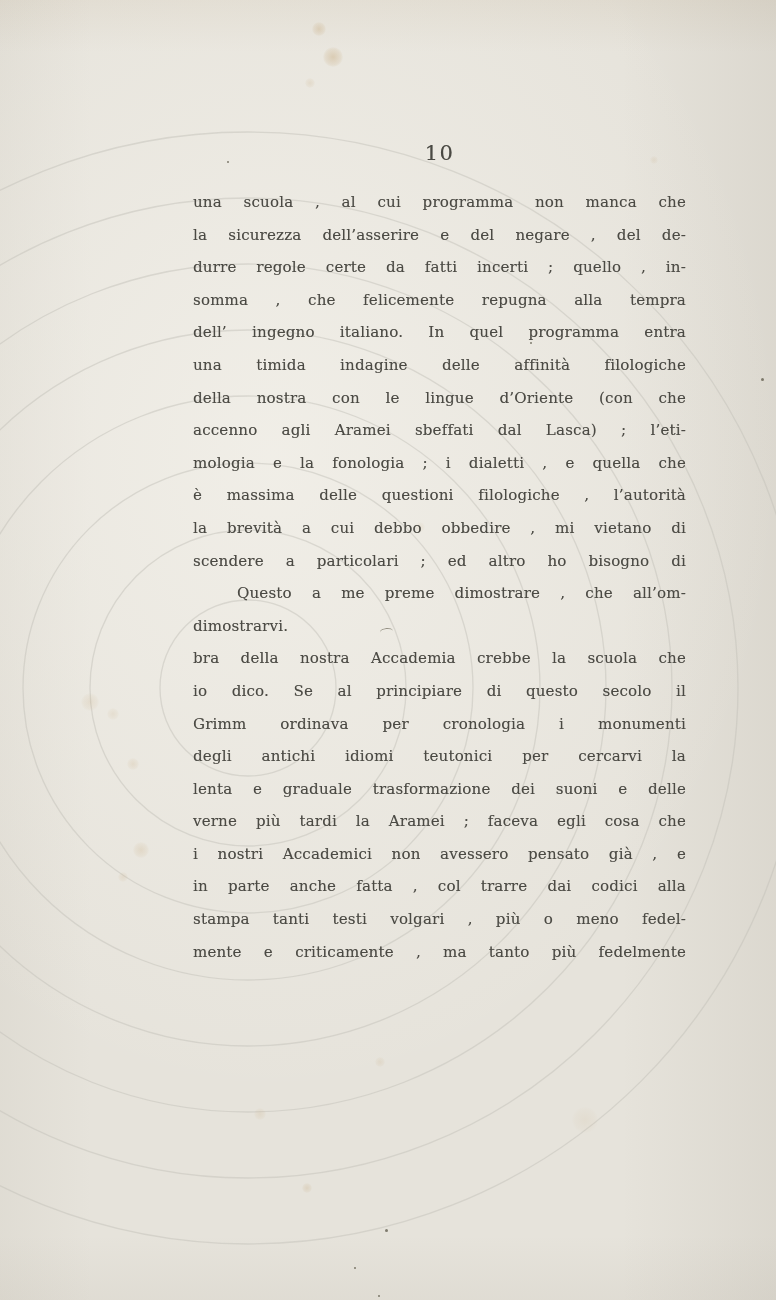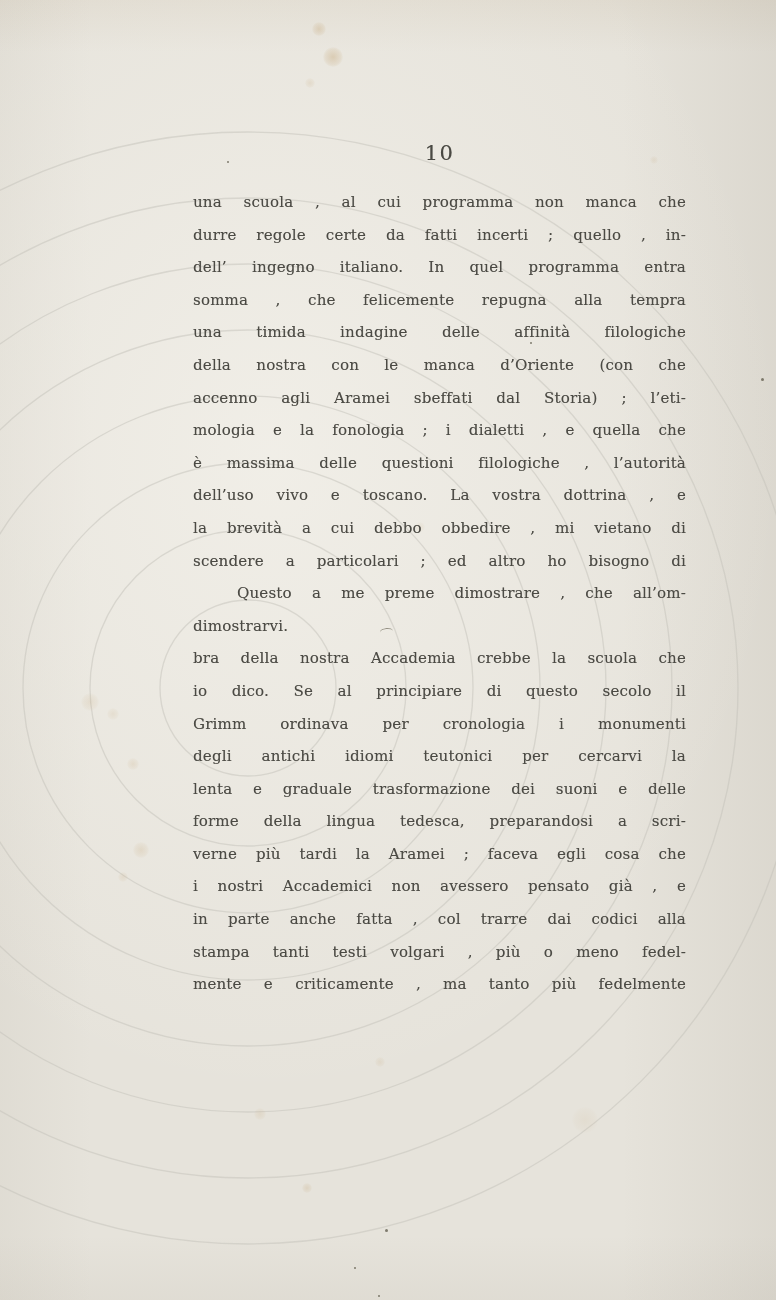--- a/index.html
+++ b/index.html
@@ -81,39 +81,38 @@
       <span class="squiggle" style="left: 380px; top: 628px;"></span>
       <span class="speck" style="left: 385px; top: 1229px; width: 3px; height: 3px;"></span>
       <span class="speck" style="left: 354px; top: 1267px; width: 2px; height: 2px;"></span>
       <span class="speck" style="left: 378px; top: 1295px; width: 2px; height: 2px;"></span>
     </div>
 
   <div class="page-number">10</div>
 
   <div class="text-block" id="text-block">
       <div class="line j">una scuola , al cui programma non manca che</div>
+      <div class="line j">la sicurezza dell’asserire e del negare , del de-</div>
       <div class="line j">durre regole certe da fatti incerti ; quello , in-</div>
+      <div class="line j">somma , che felicemente repugna alla tempra</div>
       <div class="line j">dell’ ingegno italiano. In quel programma entra</div>
-      <div class="line j">somma , che felicemente repugna alla tempra</div>
       <div class="line j">una timida indagine delle affinità filologiche</div>
-      <div class="line j">della nostra con le manca d’Oriente (con che</div>
-      <div class="line j">accenno agli Aramei sbeffati dal Storia) ; l’eti-</div>
+      <div class="line j">della nostra con le lingue d’Oriente (con che</div>
+      <div class="line j">accenno agli Aramei sbeffati dal Lasca) ; l’eti-</div>
       <div class="line j">mologia e la fonologia ; i dialetti , e quella che</div>
       <div class="line j">è massima delle questioni filologiche , l’autorità</div>
-      <div class="line j">dell’uso vivo e toscano. La vostra dottrina , e</div>
       <div class="line j">la brevità a cui debbo obbedire , mi vietano di</div>
       <div class="line j">scendere a particolari ; ed altro ho bisogno di</div>
       <div class="line j indent">Questo a me preme dimostrare , che all’om-</div>
       <div class="line">dimostrarvi.</div>
       <div class="line j">bra della nostra Accademia crebbe la scuola che</div>
       <div class="line j">io dico. Se al principiare di questo secolo il</div>
       <div class="line j">Grimm ordinava per cronologia i monumenti</div>
       <div class="line j">degli antichi idiomi teutonici per cercarvi la</div>
       <div class="line j">lenta e graduale trasformazione dei suoni e delle</div>
-      <div class="line j">forme della lingua tedesca, preparandosi a scri-</div>
       <div class="line j">verne più tardi la Aramei ; faceva egli cosa che</div>
       <div class="line j">i nostri Accademici non avessero pensato già , e</div>
       <div class="line j">in parte anche fatta , col trarre dai codici alla</div>
       <div class="line j">stampa tanti testi volgari , più o meno fedel-</div>
       <div class="line j">mente e criticamente , ma tanto più fedelmente</div>
     </div>
 
 </div>
 
 </body></html>

